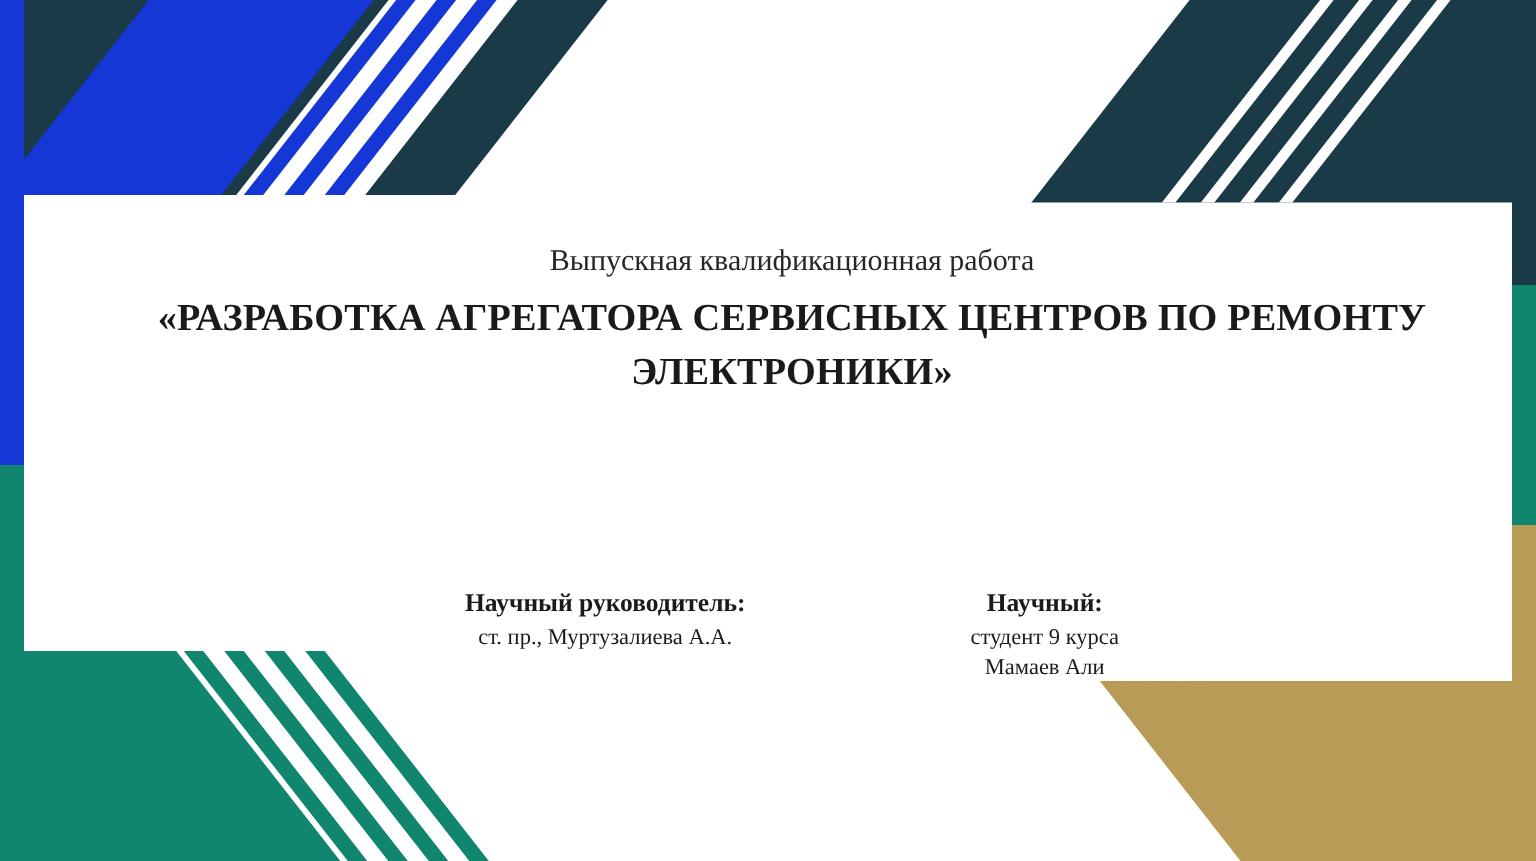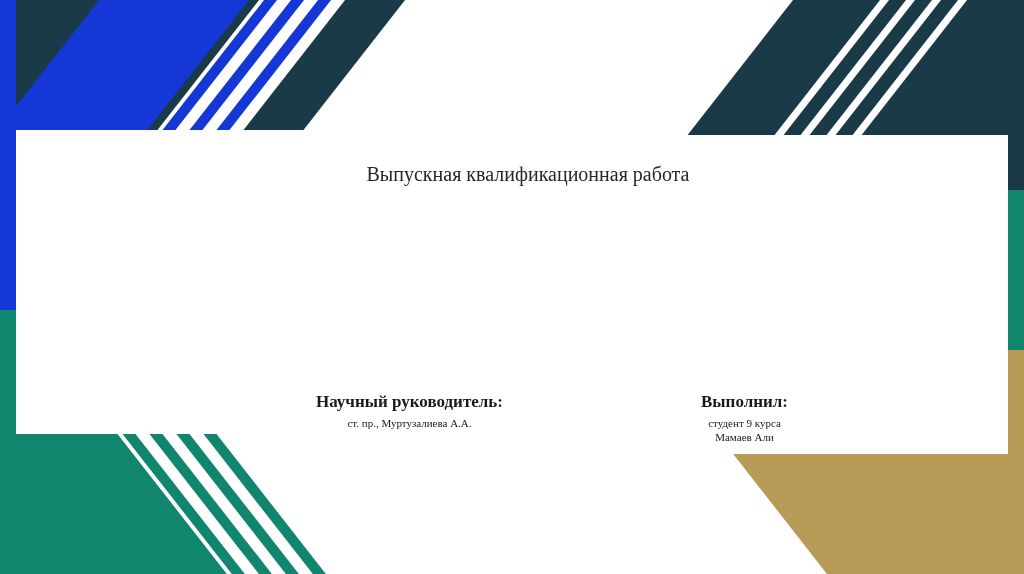--- a/index.html
+++ b/index.html
@@ -178,30 +178,29 @@
     position: absolute;
     top: 392px;
     left: 0;
     width: 1024px;
     display: flex;
     justify-content: center;
     gap: 150px;
   }
   .credit-col {
     text-align: center;
-    margin-left: 48px;
   }
   .credit-role {
     font-size: 17px;
     font-weight: bold;
     color: #1a1a1a;
     margin-bottom: 4px;
   }
   .credit-line {
-    font-size: 11px;
+    font-size: 15px;
     color: #1a1a1a;
     line-height: 1.3;
   }
 </style>
 </head>
 <body>
 
 <div id="slide">
 
   <div class="deco tl-wrap">
@@ -239,28 +238,29 @@
     <div class="br-gold"></div>
     <div class="br-stripe" style="right:175px;"></div>
     <div class="br-stripe" style="right:200px;"></div>
     <div class="br-stripe" style="right:225px;"></div>
   </div>
 
   <div class="content">
 
     <div class="title-block">
       <div class="pretitle">Выпускная квалификационная работа</div>
+      <div class="main-title">«РАЗРАБОТКА АГРЕГАТОРА СЕРВИСНЫХ ЦЕНТРОВ ПО РЕМОНТУ ЭЛЕКТРОНИКИ»</div>
     </div>
 
     <div class="credits">
       <div class="credit-col">
         <div class="credit-role">Научный руководитель:</div>
         <div class="credit-line">ст. пр., Муртузалиева А.А.</div>
       </div>
       <div class="credit-col">
-        <div class="credit-role">Выполнил:</div>
+        <div class="credit-role">Научный:</div>
         <div class="credit-line">студент 9 курса</div>
         <div class="credit-line">Мамаев Али</div>
       </div>
     </div>
 
   </div>
 </div>
 
 </body></html>

